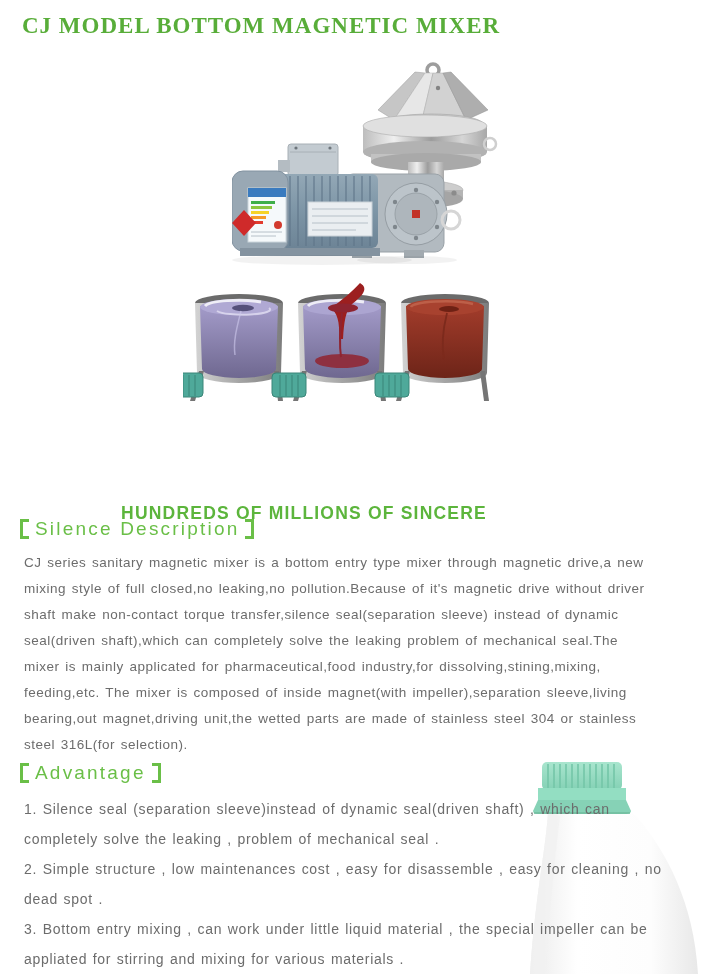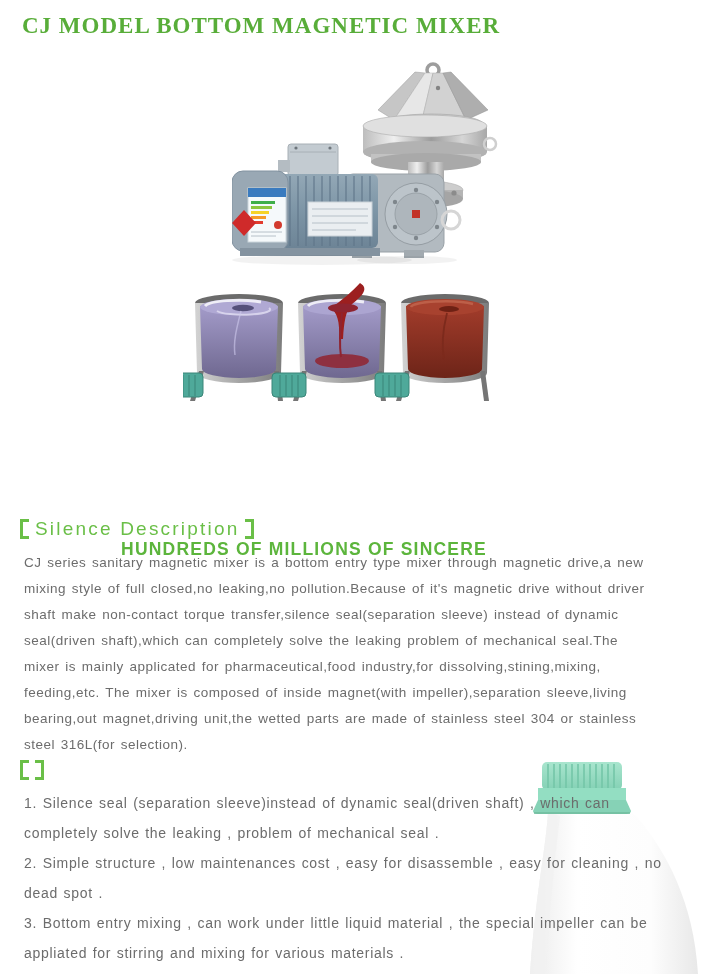--- a/index.html
+++ b/index.html
@@ -8,21 +8,21 @@
     overflow:hidden; font-family:"Liberation Sans", sans-serif;
   }
   .title {
     position:absolute; left:22px; top:13px; margin:0;
     font-family:"Liberation Serif", serif; font-weight:700;
     font-size:23px; letter-spacing:1px; color:#58ad39; white-space:pre;
   }
   .photo-mixer { position:absolute; left:232px; top:62px; width:276px; height:216px; }
   .photo-tanks { position:absolute; left:183px; top:283px; width:307px; height:122px; }
   .slogan {
-    position:absolute; left:0; top:472px; width:608px; text-align:center;
+    position:absolute; left:0; top:436px; width:608px; text-align:center;
     color:#5cb53c; font-weight:700; font-size:17.5px; letter-spacing:1.2px;
     line-height:31px; white-space:pre;
   }
   .section { position:absolute; left:24px; width:700px; z-index:2; }
   .desc { top:516px; }
   .adv  { top:760px; }
   .green-h {
     display:flex; align-items:center; gap:6px; margin:0 0 8px 0;
     color:#6abf47; font-size:19px; font-weight:400; letter-spacing:2.2px; line-height:26px;
   }
@@ -290,20 +290,21 @@
 seal(driven shaft),which can completely solve the leaking problem of mechanical seal.The
 mixer is mainly applicated for pharmaceutical,food industry,for dissolving,stining,mixing,
 feeding,etc. The mixer is composed of inside magnet(with impeller),separation sleeve,living
 bearing,out magnet,driving unit,the wetted parts are made of stainless steel 304 or stainless
 steel 316L(for selection).</p>
   </div>
 
   <div class="section adv">
     <h2 class="green-h">
       <span class="bk l"></span>
+      <span>Advantage</span>
       <span class="bk r"></span>
     </h2>
     <p>1. Silence seal (separation sleeve)instead of dynamic seal(driven shaft) , which can
 completely solve the leaking , problem of mechanical seal .</p>
     <p>2. Simple structure , low maintenances cost , easy for disassemble , easy for cleaning , no
 dead spot .</p>
     <p>3. Bottom entry mixing , can work under little liquid material , the special impeller can be
 appliated for stirring and mixing for various materials .</p>
 
   </div>

